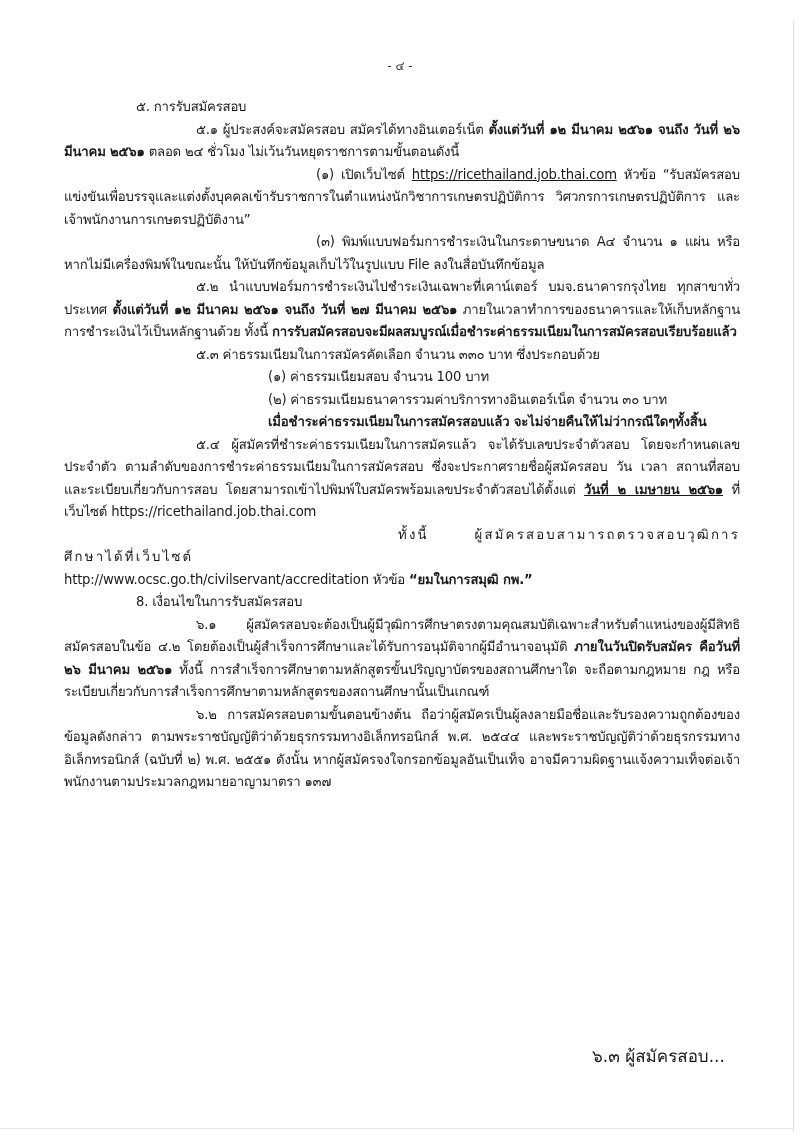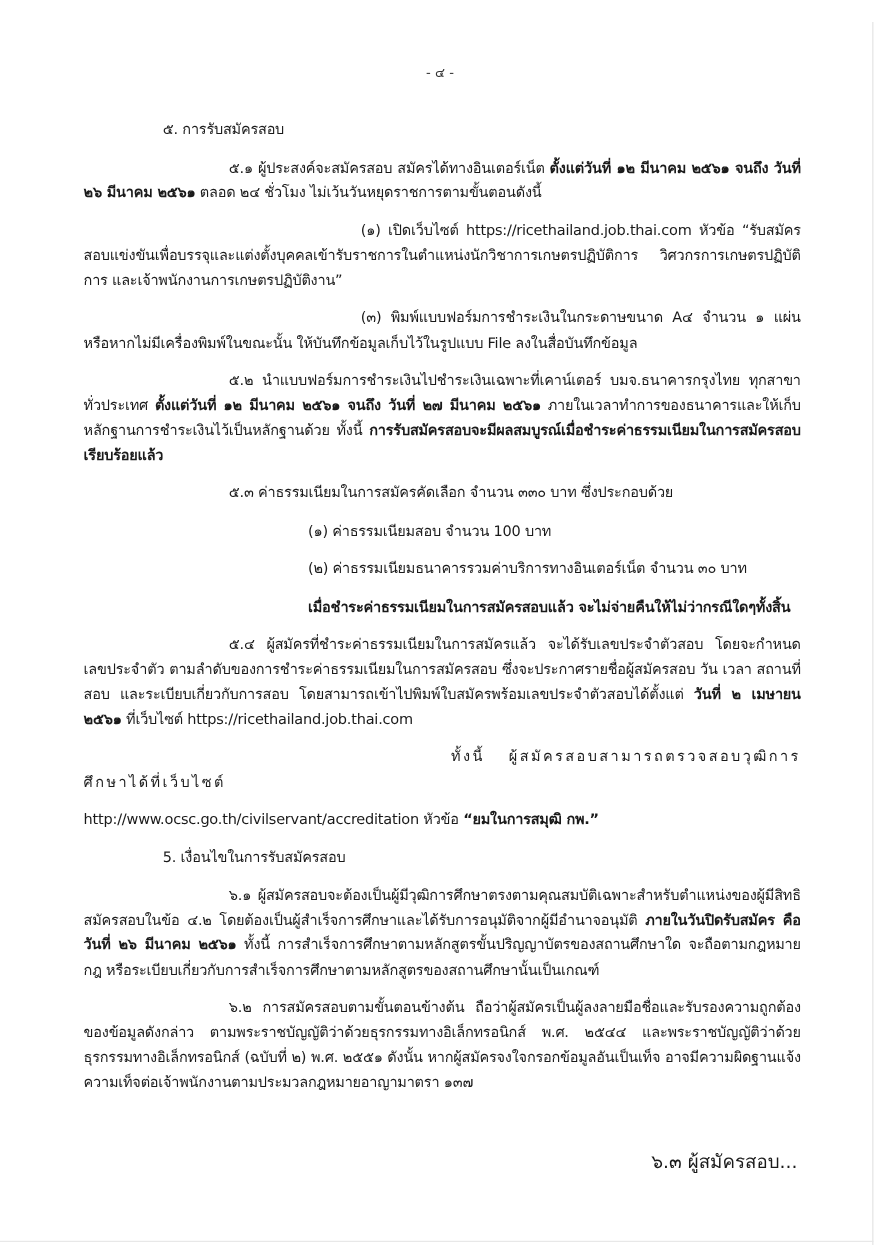--- a/index.html
+++ b/index.html
@@ -4,27 +4,27 @@
   <style>
     html, body { margin: 0; padding: 0; }
     body {
       width: 800px; height: 1132px; background: #ffffff; position: relative; overflow: hidden;
       font-family: "DejaVu Sans", sans-serif; color: #1a1a1a;
     }
     .page-edge { position: absolute; right: 6px; top: 20px; bottom: 0; width: 1px; background: #e2e2e2; }
     .bottom-edge { position: absolute; left: 0; right: 6px; bottom: 3px; height: 1px; background: #e6e6e6; }
     .page-no { position: absolute; top: 56px; left: 0; width: 800px; text-align: center; font-size: 12px; color: #333; }
     .doc { position: absolute; left: 64px; top: 96px; width: 676px; font-size: 13.2px; line-height: 22.5px; letter-spacing: -0.2px; }
-    .p { margin: 12px; text-align: justify; white-space: normal; }
+    .p { margin: 0; text-align: justify; white-space: normal; }
     .ind1 { text-indent: 72px; }
     .ind2 { text-indent: 132px; }
     .ind3 { text-indent: 252px; }
     .ind5 { text-indent: 334px; }
     .b { font-weight: bold; }
-    .u { }
+    .u { text-decoration: underline; }
     .indent-block { padding-left: 204px; }
     .right-note { position: absolute; top: 1042px; left: 592px; font-size: 17px; }
     .spread { letter-spacing: 2.2px; }
   </style>
 </head>
 <body>
 
 <div class="page-edge"></div>
 <div class="bottom-edge"></div>
 
@@ -58,21 +58,21 @@
     <span>๕.๔ ผู้สมัครที่ชำระค่าธรรมเนียมในการสมัครแล้ว จะได้รับเลขประจำตัวสอบ โดยจะกำหนดเลขประจำตัว ตามลำดับของการชำระค่าธรรมเนียมในการสมัครสอบ ซึ่งจะประกาศรายชื่อผู้สมัครสอบ วัน เวลา สถานที่สอบ และระเบียบเกี่ยวกับการสอบ โดยสามารถเข้าไปพิมพ์ใบสมัครพร้อมเลขประจำตัวสอบได้ตั้งแต่ </span><span class="b u">วันที่ ๒ เมษายน ๒๕๖๑</span><span> ที่เว็บไซต์ https://ricethailand.job.thai.com</span>
   </p>
 
   <p class="p ind5 spread">
     <span>ทั้งนี้ ผู้สมัครสอบสามารถตรวจสอบวุฒิการศึกษาได้ที่เว็บไซต์</span>
   </p>
   <p class="p">
     <span>http://www.ocsc.go.th/civilservant/accreditation</span><span> หัวข้อ </span><span class="b">“ยมในการสมุฒิ กพ.”</span>
   </p>
 
-  <p class="p ind1">5. เงื่อนไขในการรับสมัครสอบ</p>
+  <p class="p ind1">8. เงื่อนไขในการรับสมัครสอบ</p>
 
   <p class="p ind2">
     <span>๖.๑ ผู้สมัครสอบจะต้องเป็นผู้มีวุฒิการศึกษาตรงตามคุณสมบัติเฉพาะสำหรับตำแหน่งของผู้มีสิทธิสมัครสอบในข้อ ๔.๒ โดยต้องเป็นผู้สำเร็จการศึกษาและได้รับการอนุมัติจากผู้มีอำนาจอนุมัติ </span><span class="b">ภายในวันปิดรับสมัคร คือวันที่ ๒๖ มีนาคม ๒๕๖๑</span><span> ทั้งนี้ การสำเร็จการศึกษาตามหลักสูตรขั้นปริญญาบัตรของสถานศึกษาใด จะถือตามกฎหมาย กฎ หรือระเบียบเกี่ยวกับการสำเร็จการศึกษาตามหลักสูตรของสถานศึกษานั้นเป็นเกณฑ์</span>
   </p>
 
   <p class="p ind2">๖.๒ การสมัครสอบตามขั้นตอนข้างต้น ถือว่าผู้สมัครเป็นผู้ลงลายมือชื่อและรับรองความถูกต้องของข้อมูลดังกล่าว ตามพระราชบัญญัติว่าด้วยธุรกรรมทางอิเล็กทรอนิกส์ พ.ศ. ๒๕๔๔ และพระราชบัญญัติว่าด้วยธุรกรรมทางอิเล็กทรอนิกส์ (ฉบับที่ ๒) พ.ศ. ๒๕๕๑ ดังนั้น หากผู้สมัครจงใจกรอกข้อมูลอันเป็นเท็จ อาจมีความผิดฐานแจ้งความเท็จต่อเจ้าพนักงานตามประมวลกฎหมายอาญามาตรา ๑๓๗</p>
 </div>
 
 <div class="right-note">๖.๓ ผู้สมัครสอบ...</div>
 

